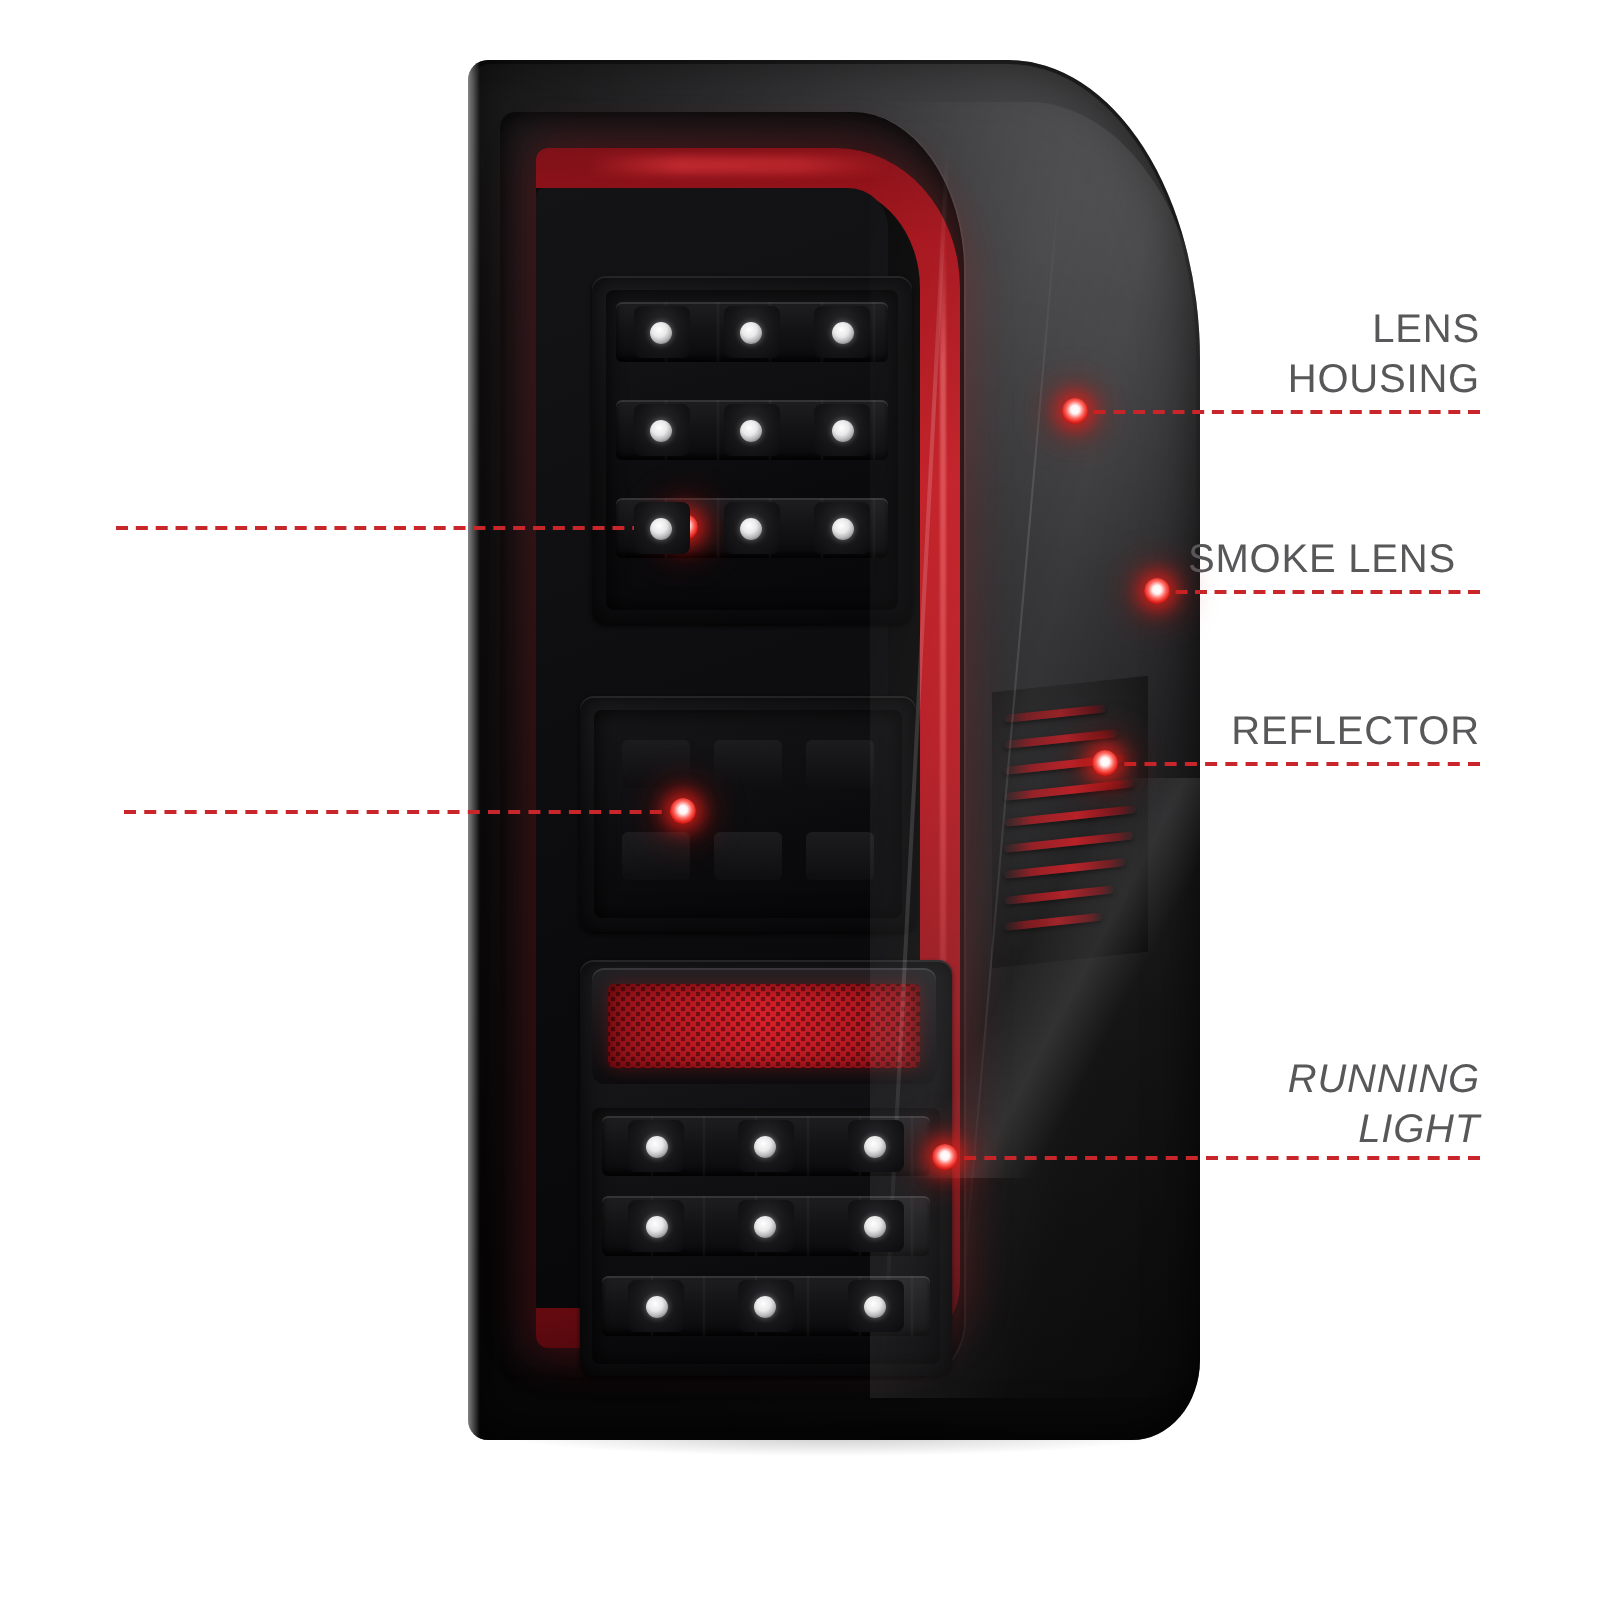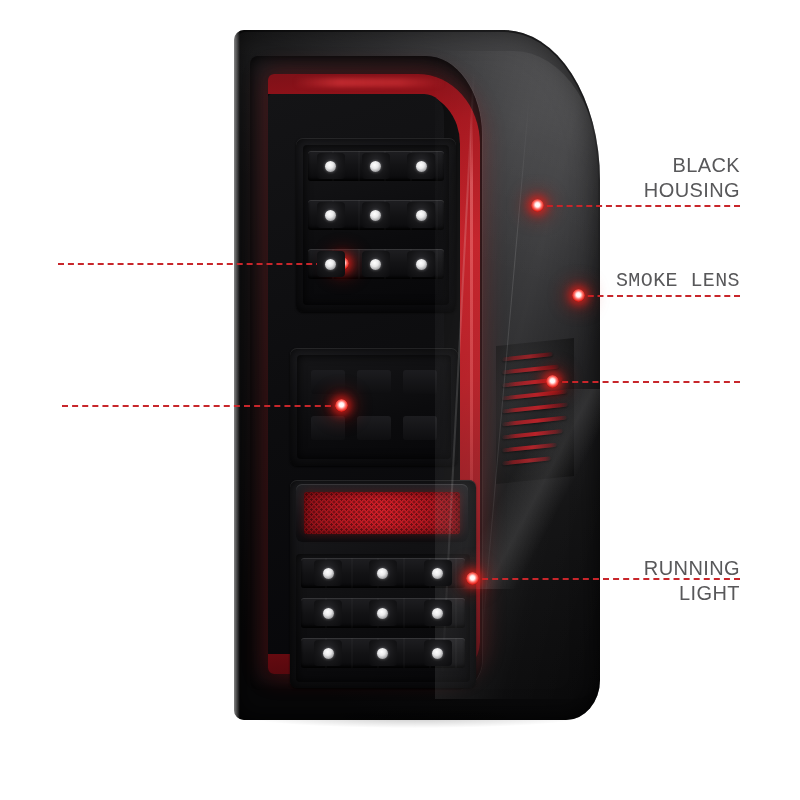--- a/index.html
+++ b/index.html
@@ -495,30 +495,31 @@
   </div>
 
   <div class="ground-shadow"></div>
 
   <div class="leader" style="left:58px; top:263px; width:284px;"></div>
   <div class="dot" style="left:342px; top:263px;"></div>
 
   <div class="leader" style="left:62px; top:405px; width:279px;"></div>
   <div class="dot" style="left:341px; top:405px;"></div>
 
-  <div class="label right" style="left:560px; top:153px; width:180px;">BLACK
+  <div class="label right" style="left:560px; top:153px; width:180px;">LENS
 HOUSING</div>
   <div class="leader" style="left:537px; top:205px; width:203px;"></div>
   <div class="dot" style="left:537px; top:205px;"></div>
 
-  <div class="label right" style="left:560px; top:268px; width:180px;font-family:Liberation Mono, monospace;">SMOKE LENS</div>
+  <div class="label right" style="left:548px; top:268px; width:180px;">SMOKE LENS</div>
   <div class="leader" style="left:578px; top:295px; width:162px;"></div>
   <div class="dot" style="left:578px; top:295px;"></div>
 
+  <div class="label right" style="left:560px; top:354px; width:180px;">REFLECTOR</div>
   <div class="leader" style="left:552px; top:381px; width:188px;"></div>
   <div class="dot" style="left:552px; top:381px;"></div>
 
-  <div class="label right" style="left:560px; top:556px; width:180px;">RUNNING
+  <div class="label right" style="left:560px; top:528px; width:180px;font-style:italic;">RUNNING
 LIGHT</div>
   <div class="leader" style="left:472px; top:578px; width:268px;"></div>
   <div class="dot" style="left:472px; top:578px;"></div>
 
 </div>
 
 </body></html>

